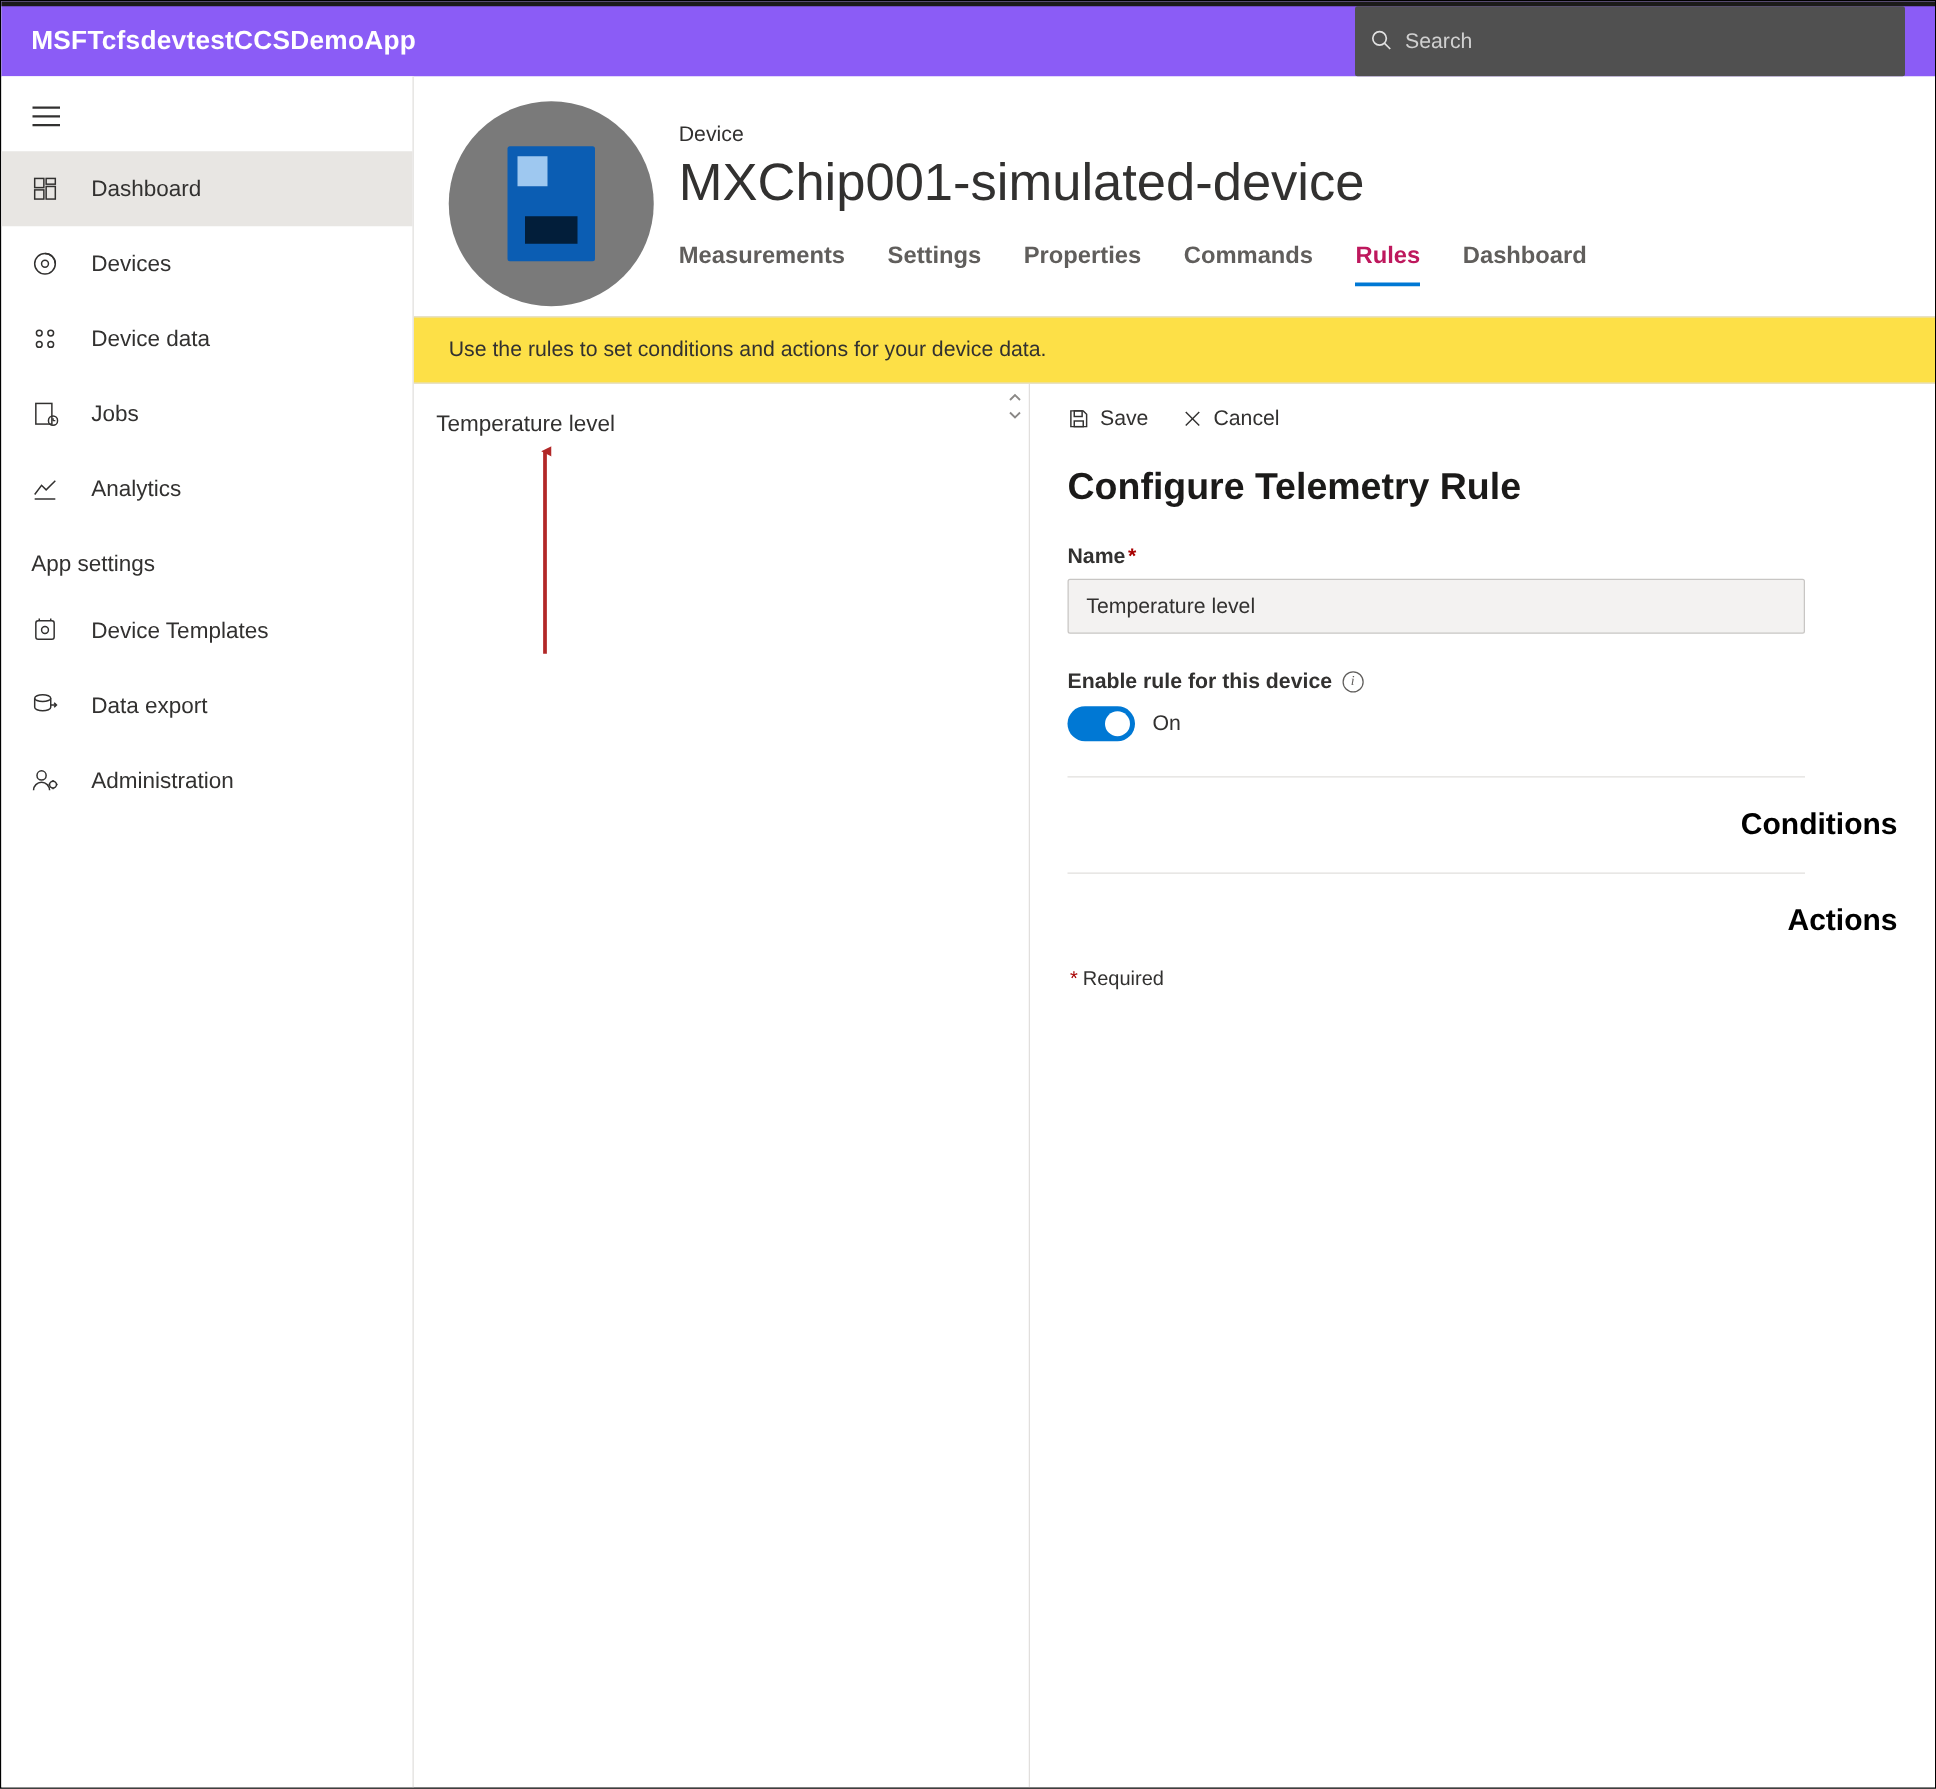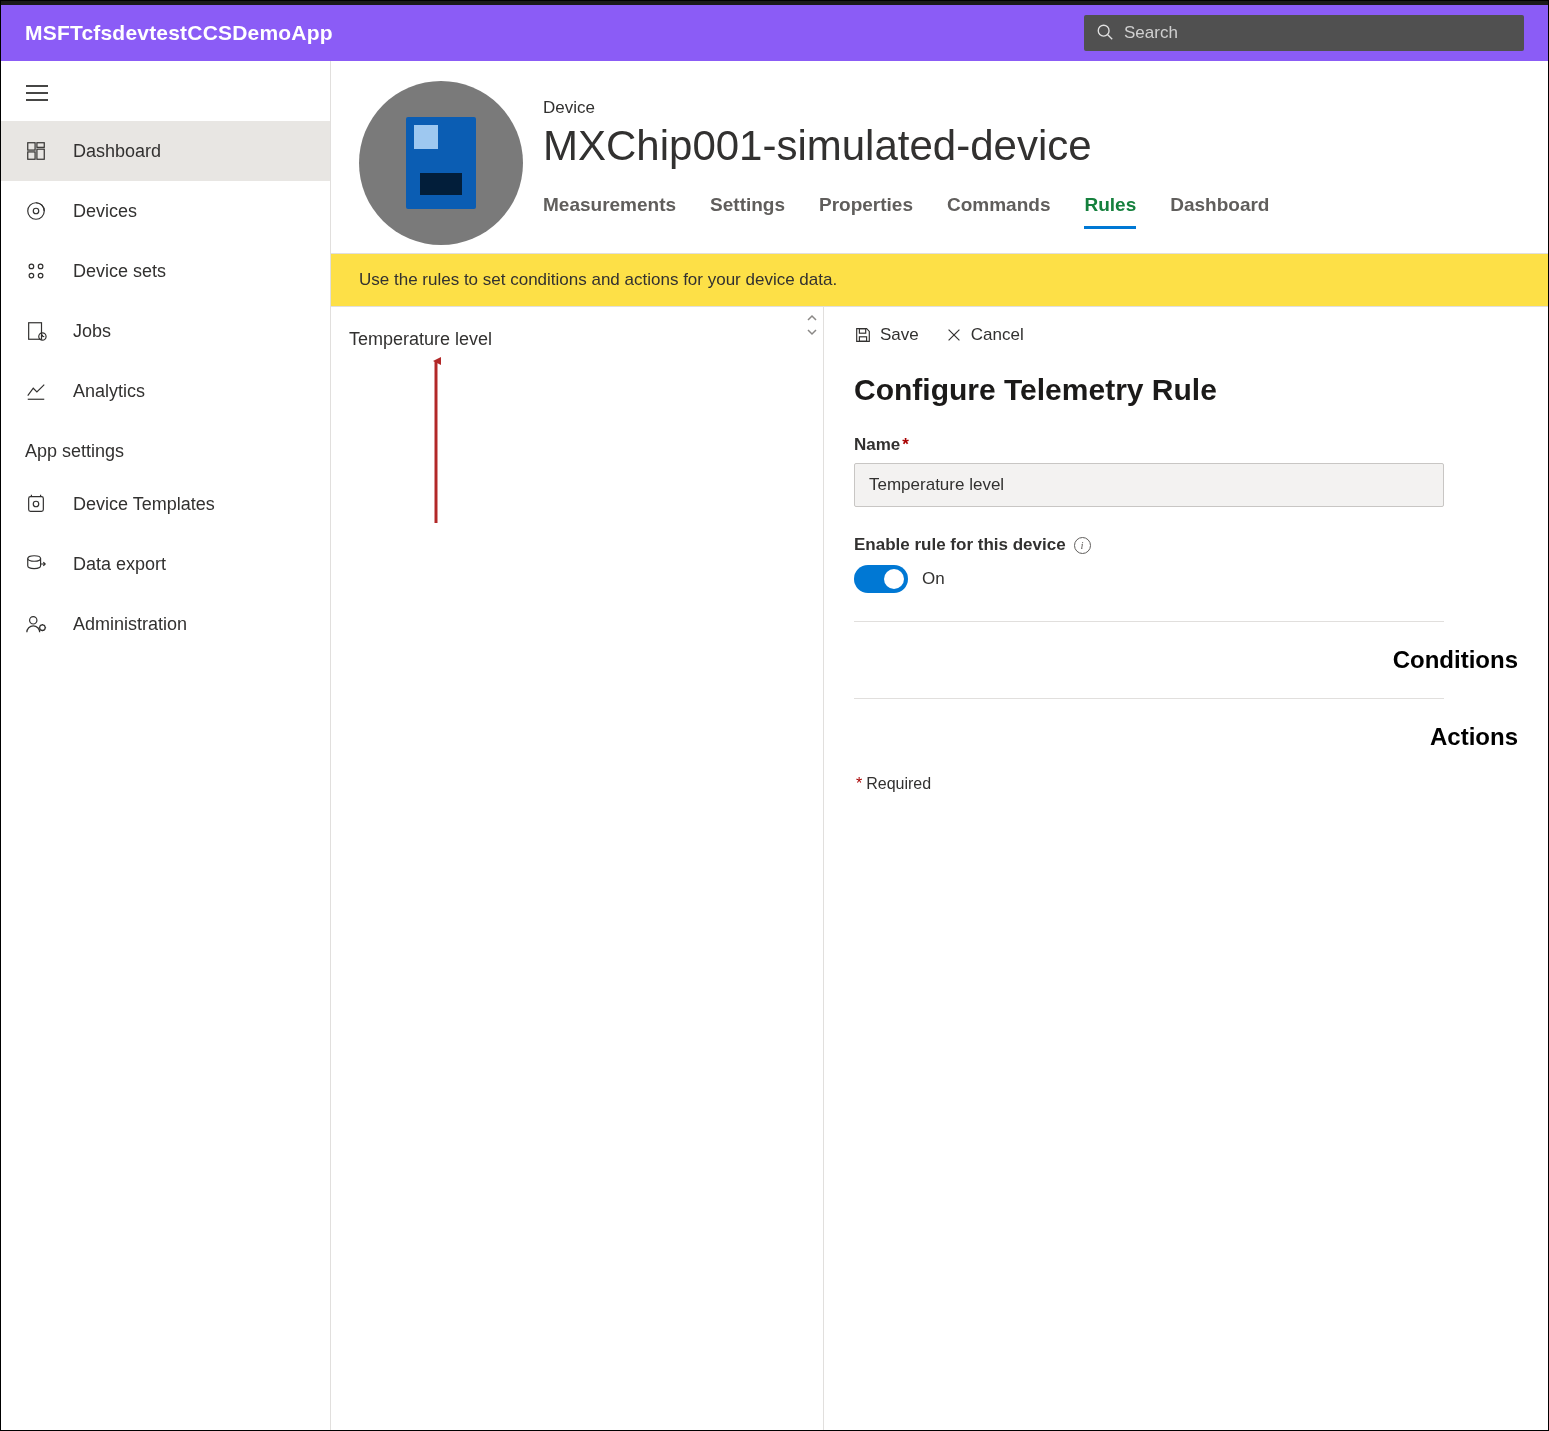--- a/index.html
+++ b/index.html
@@ -26,21 +26,21 @@
     height: 60px;
     border-top: 4px solid #1b1a19;
     gap: 20px;
   }
   .topbar .title { font-weight: 700; font-size: 21px; letter-spacing: 0.2px;}
   .topbar .search {
     display: flex; align-items: center;
     background: #505050;
     border-radius: 2px;
     padding: 0 12px;
-    height: 36px;
+    height: 56px;
     width: 440px;
     color: #e1e1e1;
   }
   .topbar .search input {
     background: transparent; border: none; outline: none;
     color: #e1e1e1; font-size: 17px; flex: 1; margin-left: 10px;
   }
   .topbar .search input::placeholder { color: #d0d0d0; }
   .topbar .search svg { width: 18px; height: 18px; fill: none; stroke: #e1e1e1; stroke-width: 1.5; }
 
@@ -102,21 +102,21 @@
   .device-head-text { display:flex; flex-direction:column; }
   .device-head-text .eyebrow { font-size: 17px; color:#323130; margin-bottom: 4px; }
   .device-head-text h1 { font-size: 42px; font-weight: 400; color:#323130; margin-bottom: 24px; }
 
   
   .tabs { display:flex; gap: 34px; }
   .tab {
     font-size: 19px; font-weight: 600; color:#605e5c;
     padding-bottom: 10px; cursor:pointer; border-bottom: 3px solid transparent;
   }
-  .tab.active { color:#15803d; border-bottom-color: #0078d4; }
+  .tab.active { color:#be185d; border-bottom-color: #0078d4; }
 
   
   .info-strip {
     background: #fde047;
     border-top: 1px solid #e1dfdd;
     border-bottom: 1px solid #e1dfdd;
     padding: 16px 28px;
     font-size: 17px;
     color:#323130;
     margin-top: 8px;
@@ -223,21 +223,21 @@
     </div>
     <div class="nav-item">
       <span class="icon-slot">
         <svg viewBox="0 0 24 24">
             <circle cx="7" cy="7" r="2.5"></circle>
             <circle cx="17" cy="7" r="2.5"></circle>
             <circle cx="7" cy="17" r="2.5"></circle>
             <circle cx="17" cy="17" r="2.5"></circle>
           </svg>
       </span>
-      <span>Device sets</span>
+      <span>Device data</span>
     </div>
     <div class="nav-item">
       <span class="icon-slot">
         <svg viewBox="0 0 24 24">
             <rect x="4" y="3" width="14" height="18"></rect>
             <circle cx="19" cy="18" r="4"></circle>
             <line x1="19" y1="16" x2="19" y2="18"></line>
             <line x1="19" y1="18" x2="21" y2="18"></line>
           </svg>
       </span>

